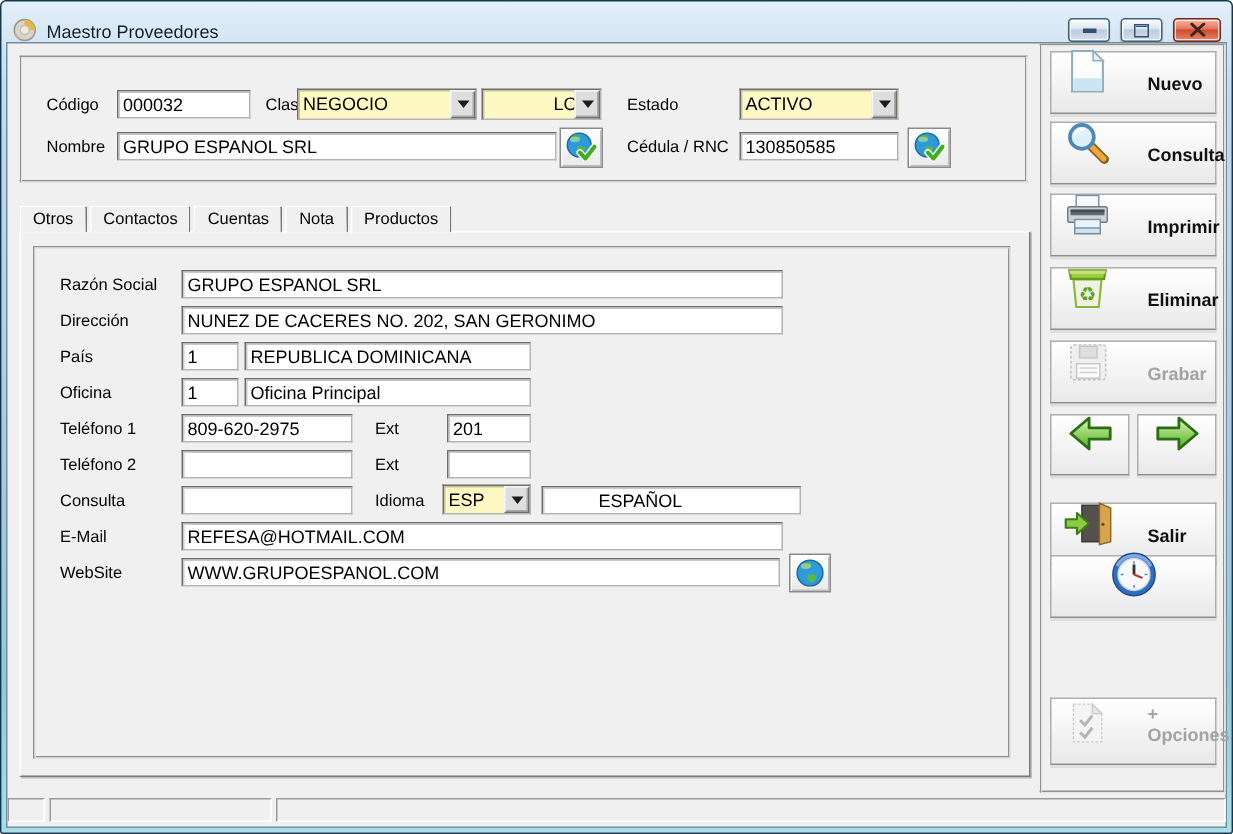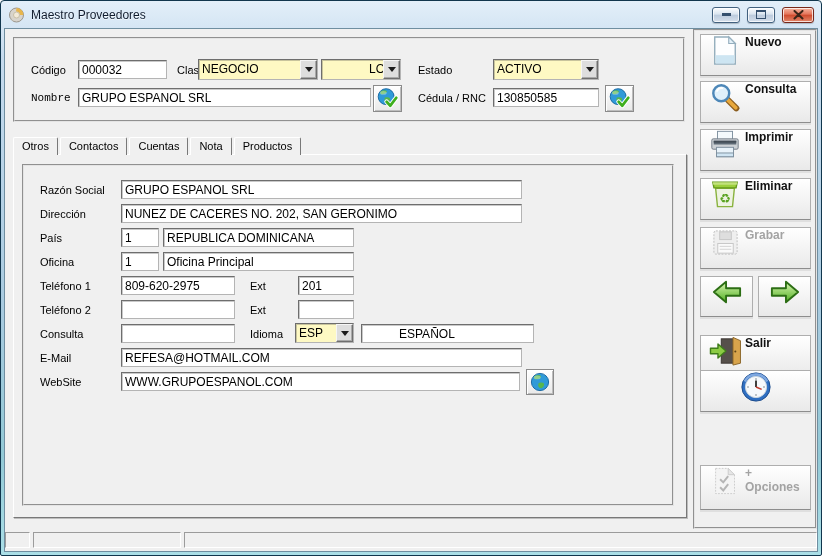--- a/index.html
+++ b/index.html
@@ -5,21 +5,21 @@
   * { box-sizing: border-box; margin: 0; padding: 0; }
   body { font-family: "Liberation Sans", sans-serif; background: #fff; }
 
   .window {
     position: relative; width: 822px; height: 556px;
     background: linear-gradient(180deg,#e3eff9 0%,#c6dbee 10%,#a9cbe0 55%,#93c9d6 82%,#abdfe7 100%);
     border: 1px solid #11364d; border-radius: 4px 4px 2px 2px;
   }
 
   
-  .titlebar { position:absolute; left:0; top:0; right:0; height:27px; display:flex; align-items:center; padding:0 7px; }
+  .titlebar { position:absolute; left:0; top:0; right:0; height:27px; display:flex; align-items:flex-end; padding:0 7px; }
   .titlebar .title { font-size:12px; color:#101c2e; margin-left:6px; text-shadow:0 1px 0 rgba(255,255,255,.7); }
   .winbtns { margin-left:auto; display:flex; gap:7px; align-items:center; }
   .wbtn { width:28px; height:16px; border-radius:3px; border:1px solid #42617f;
     background: linear-gradient(180deg,#fdfeff 0%,#d9e4ef 45%,#bccbdd 50%,#d6e0ec 100%);
     box-shadow: inset 0 0 0 1px rgba(255,255,255,.75), 0 1px 1px rgba(0,0,0,.2);
     display:flex; align-items:center; justify-content:center; cursor:default; }
   .wbtn.close { width:32px; border-color:#78281a;
     background: linear-gradient(180deg,#f6b7a2 0%,#e4745a 45%,#d04a2d 50%,#e2886b 100%); }
   .glyph-min { width:9px; height:3px; background:#35506e; }
   .glyph-max { width:10px; height:9px; border:1px solid #35506e; box-shadow: inset 0 1px 0 #35506e; }
@@ -50,21 +50,21 @@
   .tabs { position:absolute; left:8px; top:104px; height:22px; display:flex; align-items:flex-end; z-index:3; }
   .tab { height:18px; padding:0 8px; margin-right:2px; font-size:11px; line-height:17px; background:#f0f0f0;
     border:1px solid #787878; border-left-color:#fff; border-top-color:#fff; border-bottom:none; border-radius:2px 2px 0 0; cursor:default; }
   .tab.active { height:22px; line-height:21px; padding:0 10px; position:relative; z-index:4; }
   .tabpage { position:absolute; left:8px; top:125px; width:674px; height:364px; background:#f0f0f0;
     border:1px solid #787878; border-left-color:#fff; border-top-color:#fff; box-shadow: 1px 1px 0 #bdbdbd; z-index:2; }
   .innerbox { position:absolute; left:8px; top:9px; width:652px; height:342px; border:2px groove #e4e4e4; }
 
   
   .sidebar { position:absolute; left:688px; top:0px; width:124px; height:500px; }
-  .sbtn { position:absolute; left:5px; width:111px; height:42px; display:flex; align-items:flex-start; gap:1px; padding:0 5px;
+  .sbtn { position:absolute; left:5px; width:111px; height:42px; display:flex; align-items:flex-end; gap:21px; padding:12px 5px;
     background: linear-gradient(180deg,#ffffff 0%,#f3f3f3 55%,#e9e9e9 100%);
     border:1px solid #aeaeae; border-bottom-color:#8d8d8d; box-shadow: 0 2px 0 rgba(0,0,0,.07), inset 0 1px 0 #fff;
     font-size:12px; font-weight:bold; color:#111; cursor:default; }
   .sbtn .ic { width:38px; display:flex; justify-content:center; flex-shrink:0; }
   .sbtn.disabled { color:#a3a3a3; }
   .sbtn.center { justify-content:center; }
   .sbtn.center .ic { width:auto; }
 
   
   .statusbar { position:absolute; left:0; right:0; top:502px; height:18px; }
@@ -122,21 +122,21 @@
           </span>
       </div>
       <span class="lbl" style="left:403px; top:25px;">Estado</span>
       <div class="dd" style="left:478px; top:20px; width:106px;">
         <span class="txt">ACTIVO</span>
         <span class="btn">
             <span class="tri"></span>
           </span>
       </div>
 
-      <span class="lbl" style="left:16px; top:53px;font-family:Liberation Mono, monospace;">Nombre</span>
+      <span class="lbl" style="left:16px; top:53px;">Nombre</span>
       <input class="tb" style="left: 63px; top: 49px; width: 293px;" value="GRUPO ESPANOL SRL">
       <div class="imgbtn" style="left:358px; top:46px; width:29px; height:27px;">
         <svg width="24" height="23" viewBox="0 0 26 24">
           <circle cx="11" cy="10" r="8.6" fill="#2f9ad8" stroke="#1565a0"></circle>
           <path d="M6 3.6 q4 -1.4 6 .6 q-.8 2.8 -3.6 2.8 q-2.8 .9 -3.8 -.8 q0 -1.8 1.4 -2.6z" fill="#57b64e"></path>
           <path d="M9.5 11 q4 -1 5.8 .9 q0 3.6 -2.8 4.6 q-2.6 0 -3.4 -2.6z" fill="#57b64e"></path>
           <ellipse cx="8" cy="6" rx="3.6" ry="2" fill="rgba(255,255,255,.35)"></ellipse>
           <path d="M11.5 15.5 l4 4.3 6.5 -8.6" fill="none" stroke="#fff" stroke-width="5" stroke-linecap="round" stroke-linejoin="round"></path>
           <path d="M11.5 15.5 l4 4.3 6.5 -8.6" fill="none" stroke="#3faf1d" stroke-width="3" stroke-linecap="round" stroke-linejoin="round"></path>
         </svg>

